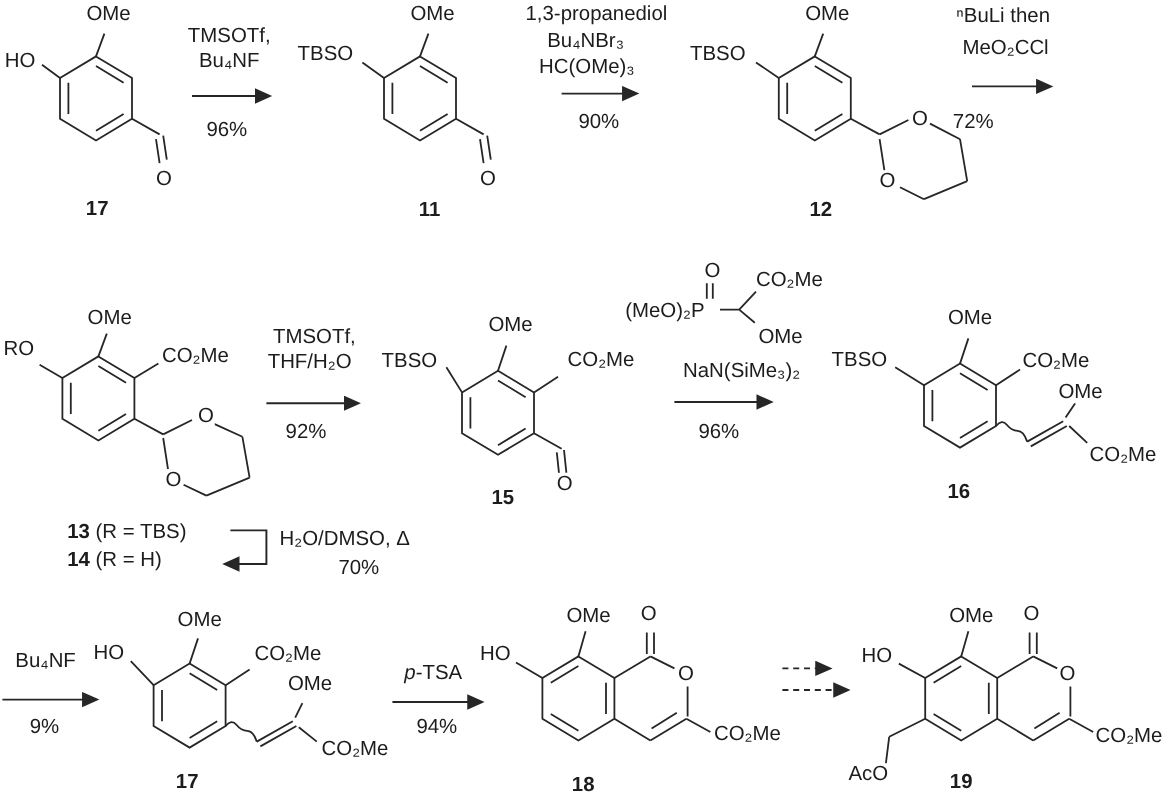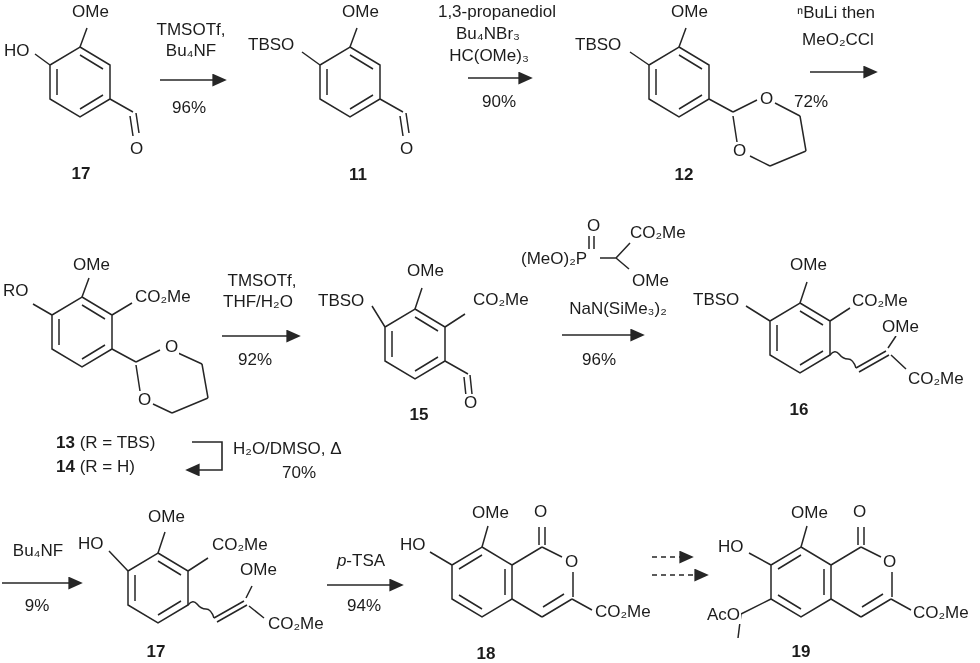--- a/index.html
+++ b/index.html
@@ -203,16 +203,16 @@
   <span class="lbl" style="left:533px;top:503px">O</span>
   <span class="lbl" style="left:564px;top:553px">O</span>
   <span class="lbl" style="left:594px;top:603px">CO₂Me</span>
   <span class="num ctr" style="left:486px;top:645px">18</span>
 
   <span class="lbl" style="left:717px;top:538px">HO</span>
   <span class="lbl" style="left:790px;top:504px">OMe</span>
   <span class="lbl" style="left:852px;top:503px">O</span>
   <span class="lbl" style="left:882px;top:553px">O</span>
   <span class="lbl" style="left:912px;top:604px">CO₂Me</span>
-  <span class="lbl" style="left:706px;top:606px">AcO</span>
+  <span class="lbl" style="left:706px;top:636px">AcO</span>
   <span class="num ctr" style="left:801px;top:643px">19</span>
 
 </div>
 
 </body></html>

